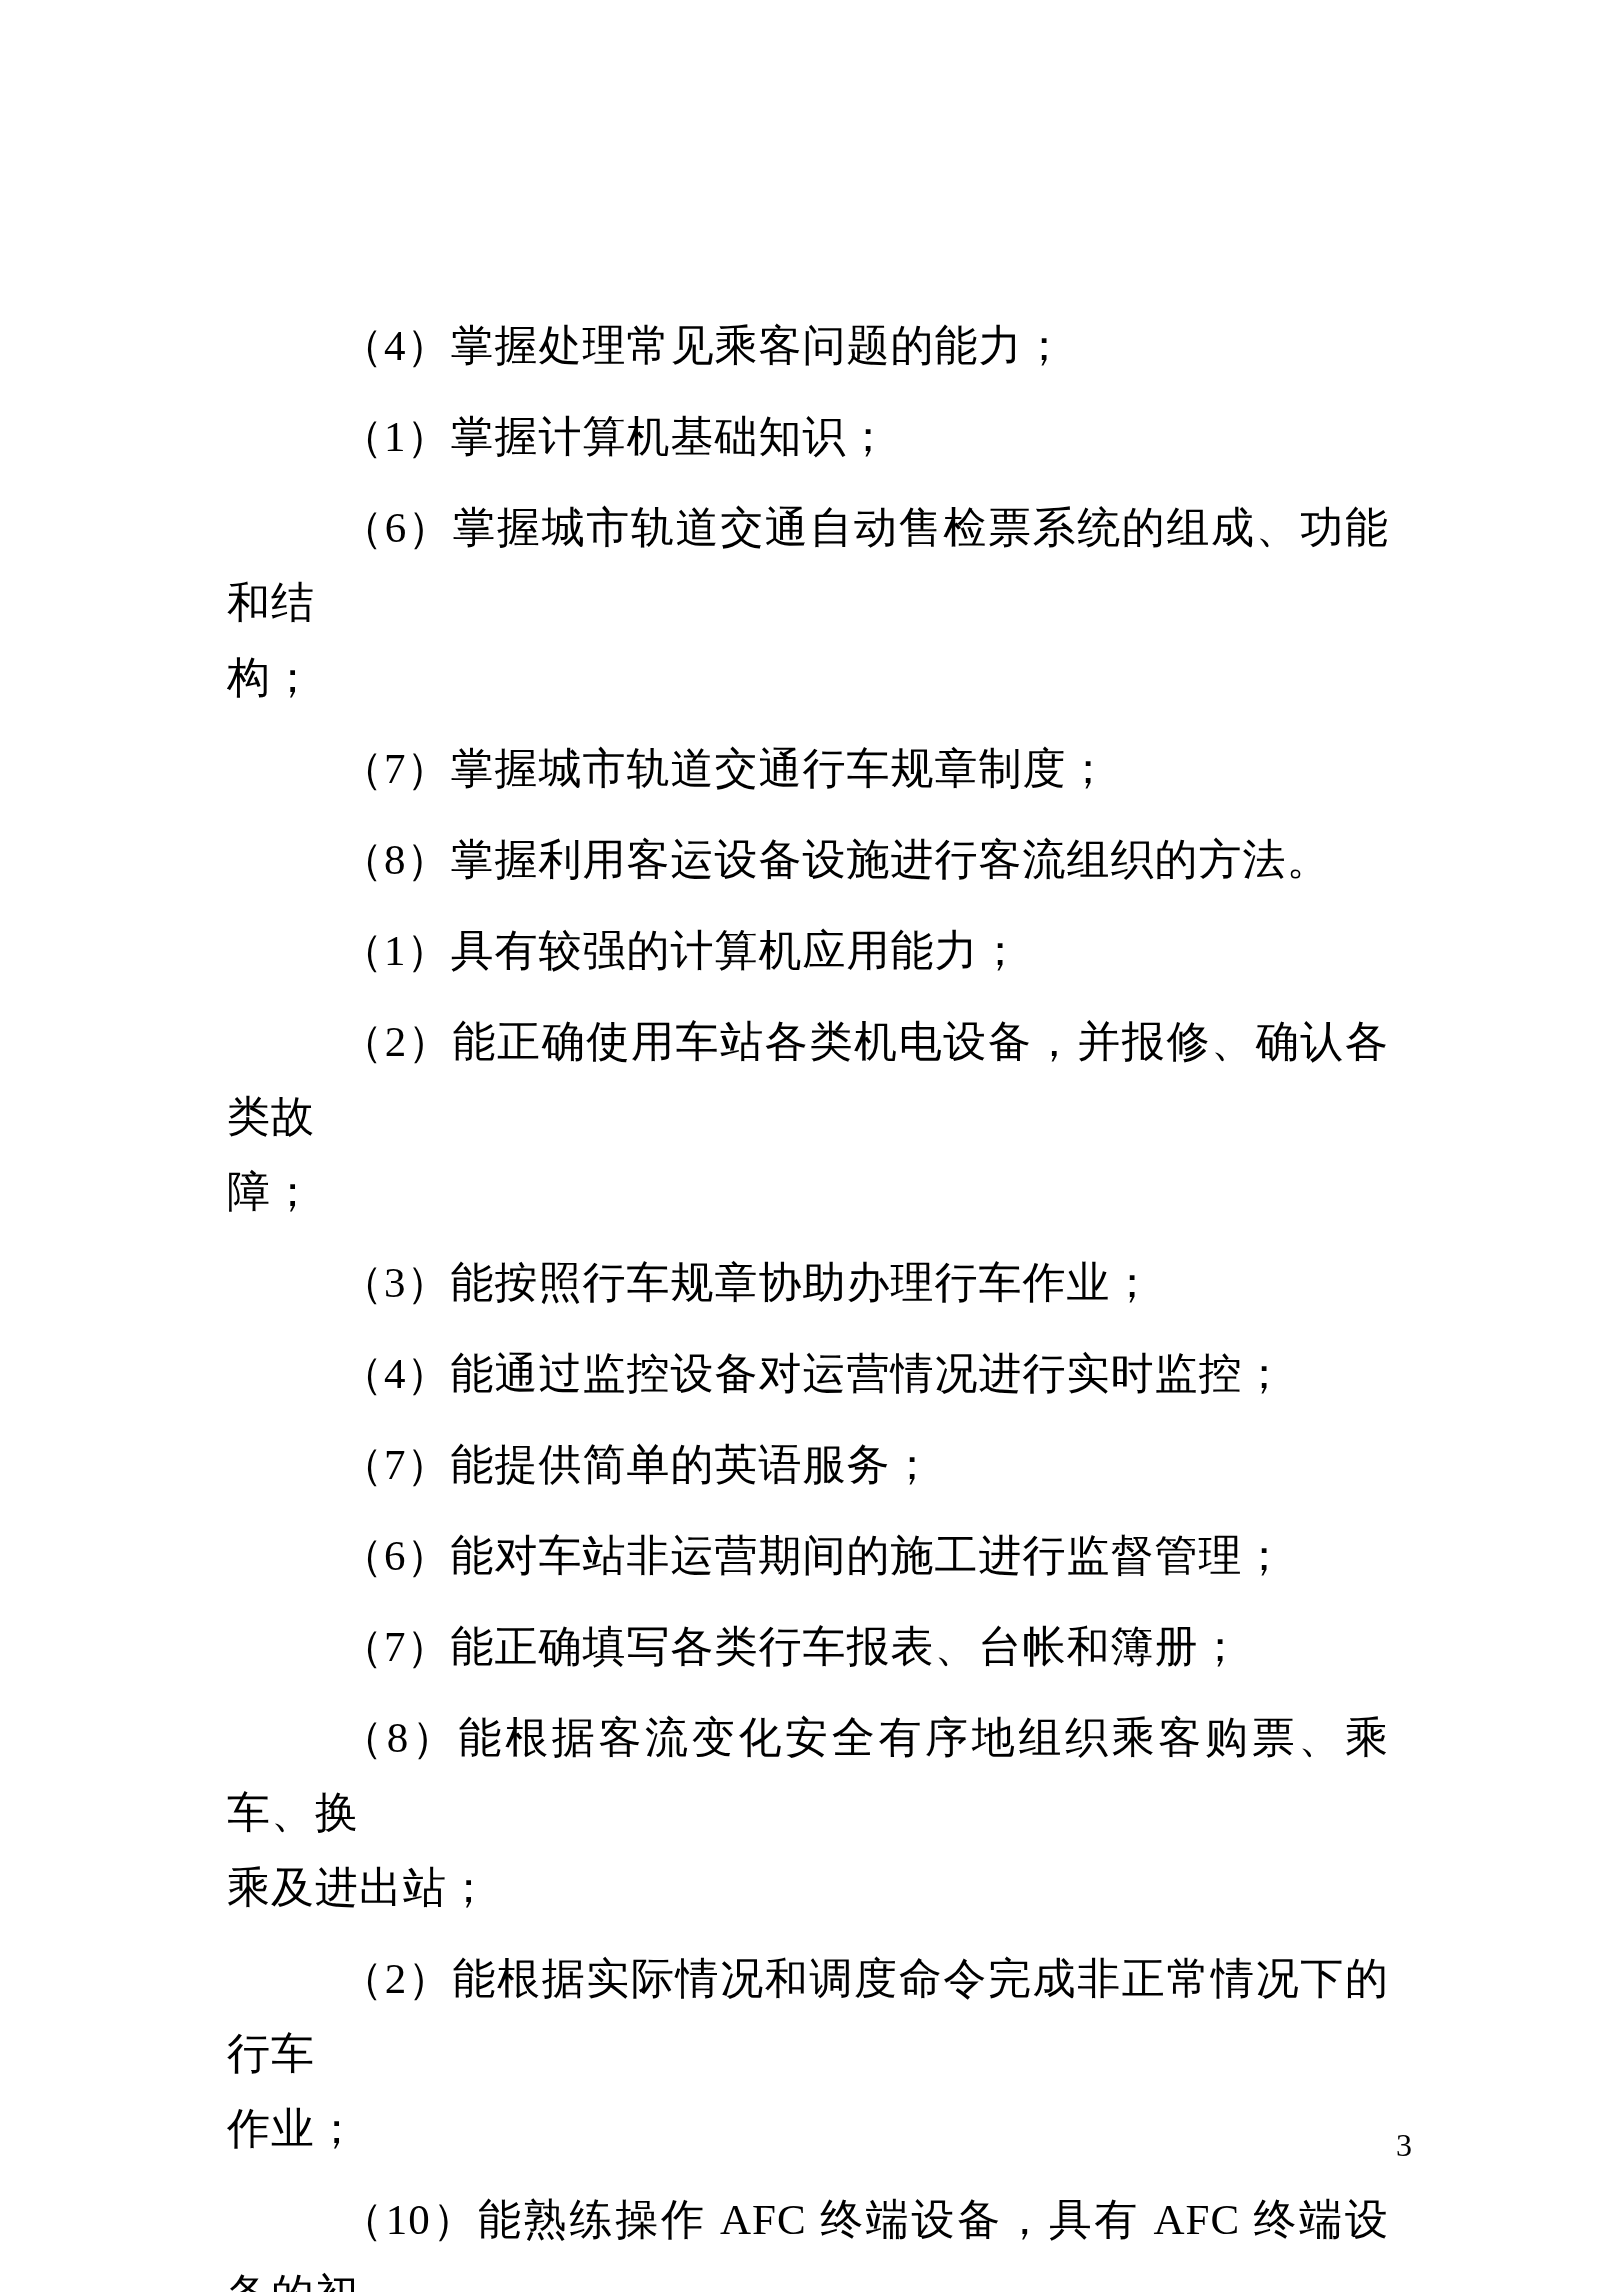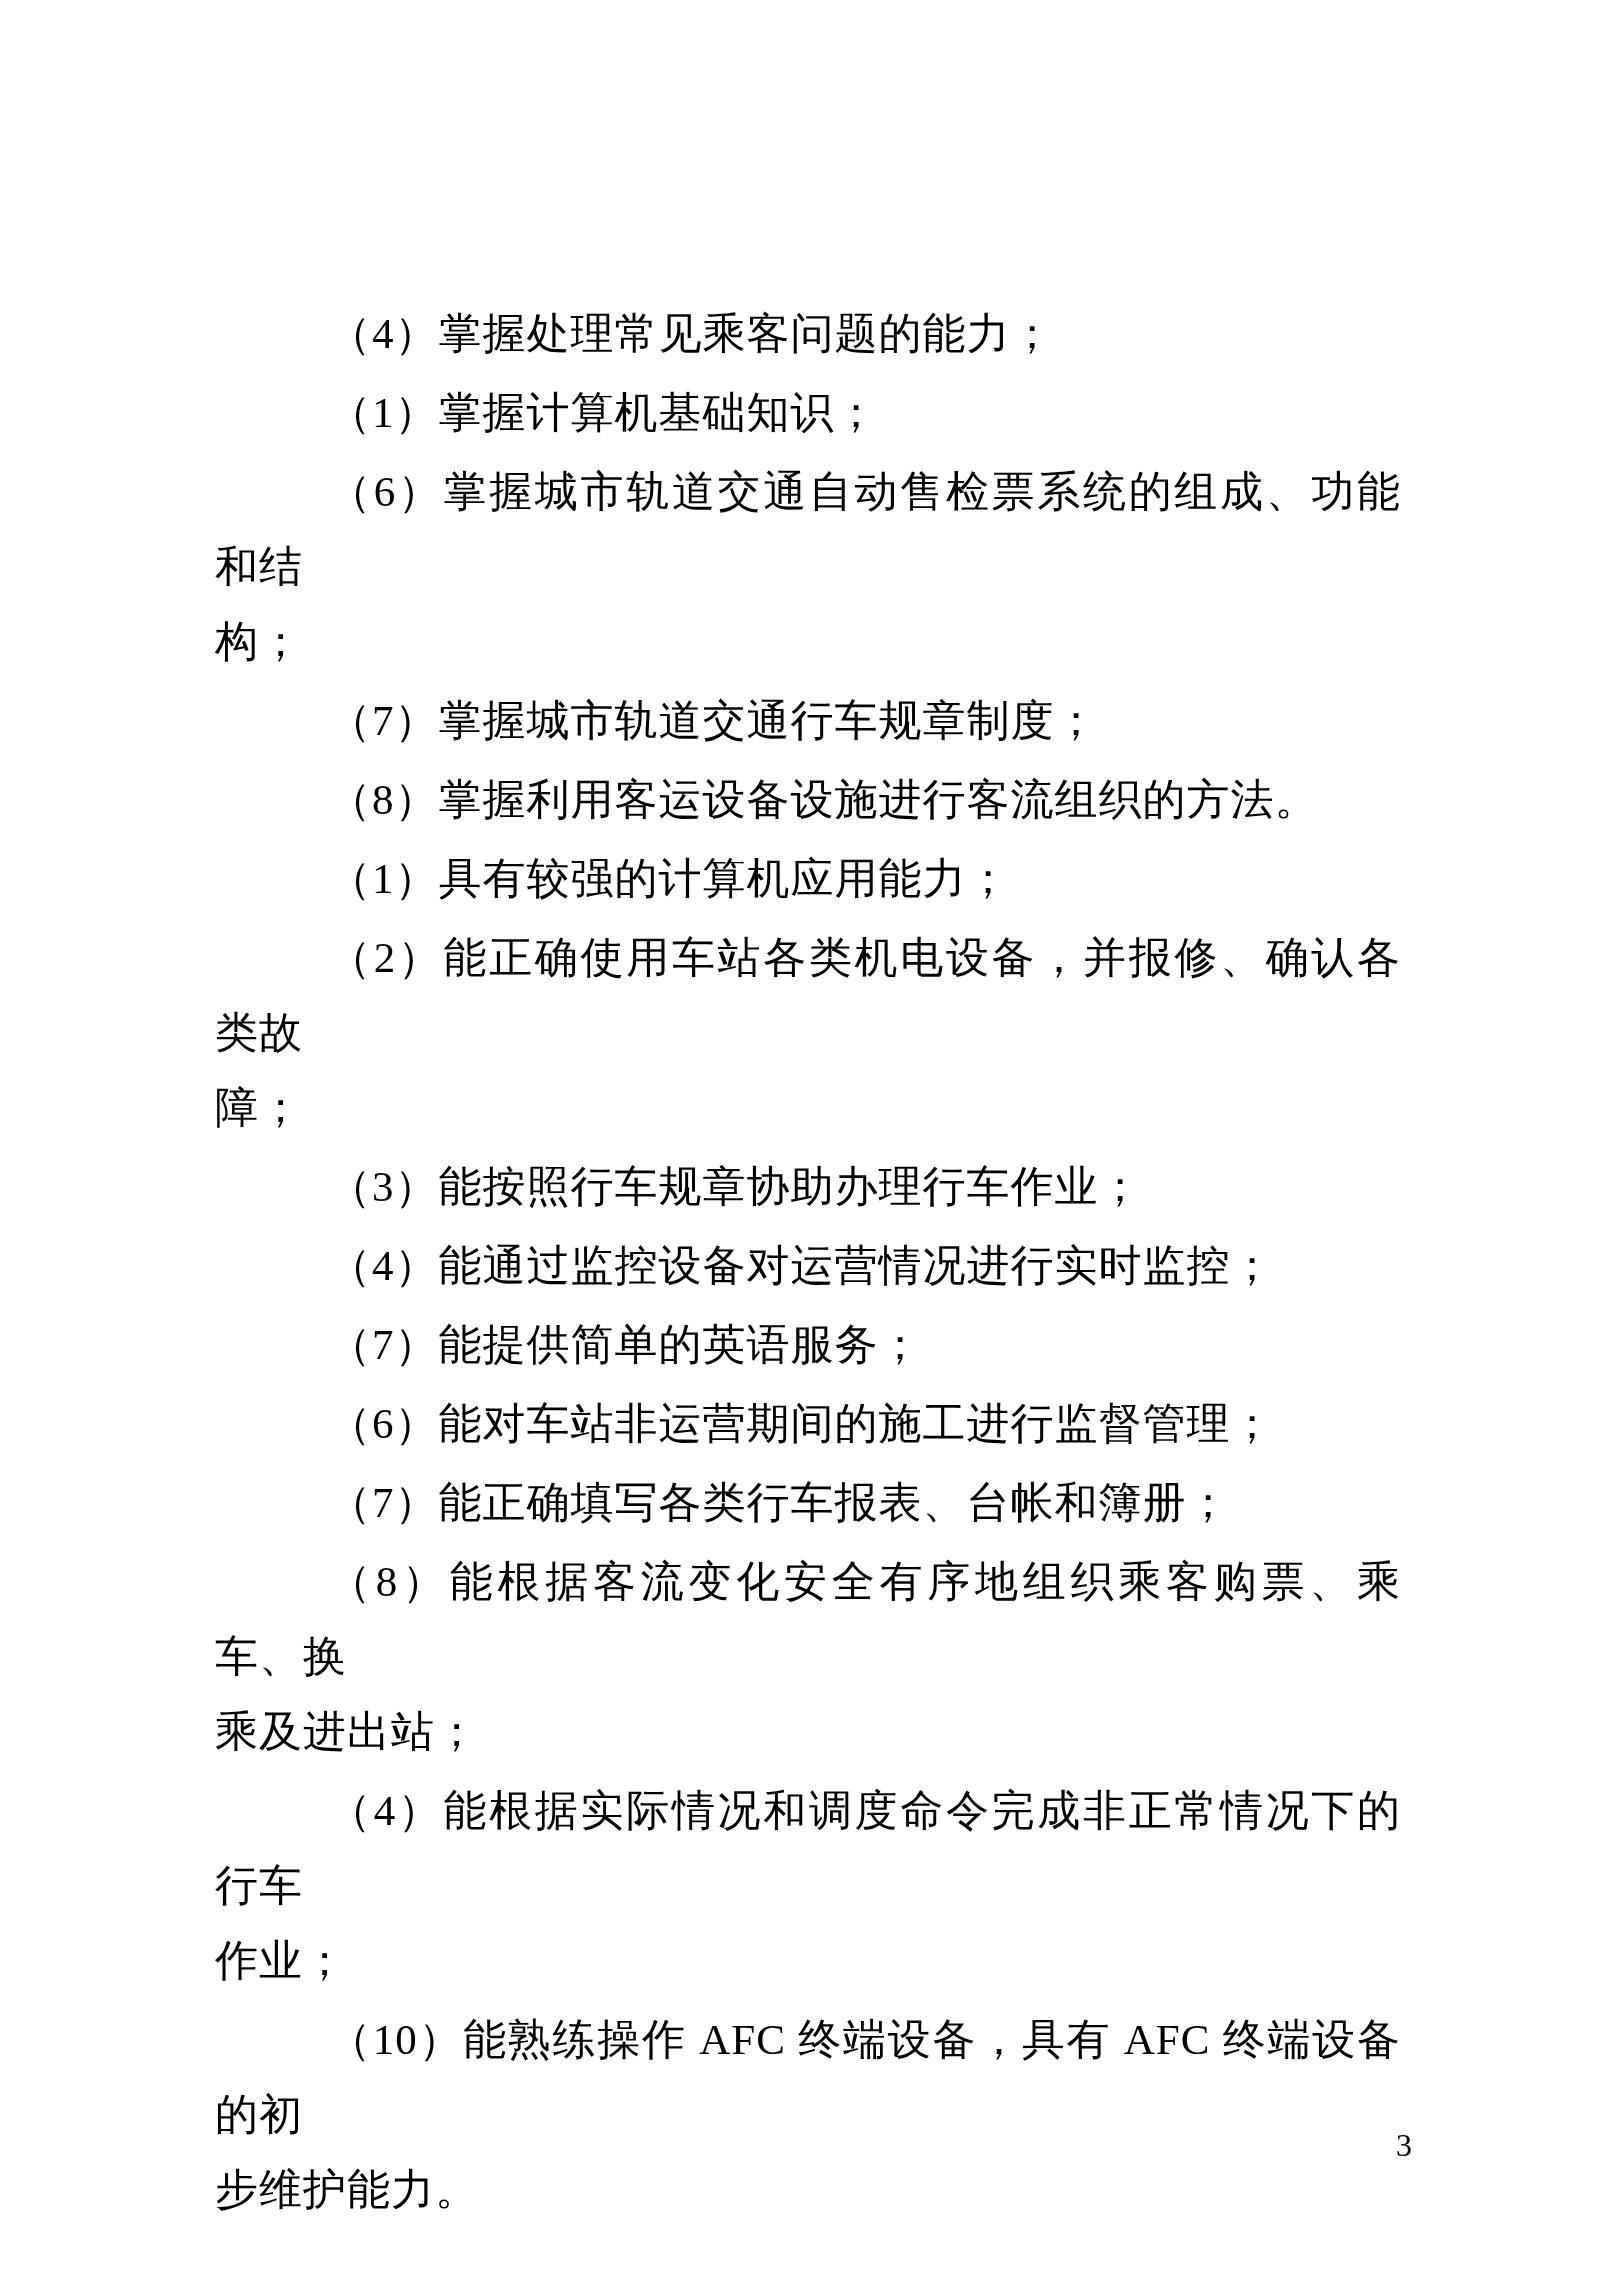--- a/index.html
+++ b/index.html
@@ -16,21 +16,21 @@
     overflow: hidden;
     font-family: "Liberation Serif", "DejaVu Serif", serif;
   }
   .content {
     position: absolute;
     left: 211px;
     top: 292px;
     width: 1194px;
   }
   .para {
-    margin: 4px;
+    margin: 16px;
     font-size: 43px;
     line-height: 75px;
     letter-spacing: 1px;
     text-indent: 113px;
     text-align: justify;
     white-space: pre-wrap;
   }
   .heading {
     margin: 19.6px 0 18.6px 0;
     font-size: 44px;
@@ -64,20 +64,20 @@
       <div class="para">（1）具有较强的计算机应用能力；</div>
       <div class="para">（2）能正确使用车站各类机电设备，并报修、确认各类故
 障；</div>
       <div class="para">（3）能按照行车规章协助办理行车作业；</div>
       <div class="para">（4）能通过监控设备对运营情况进行实时监控；</div>
       <div class="para">（7）能提供简单的英语服务；</div>
       <div class="para">（6）能对车站非运营期间的施工进行监督管理；</div>
       <div class="para">（7）能正确填写各类行车报表、台帐和簿册；</div>
       <div class="para">（8）能根据客流变化安全有序地组织乘客购票、乘车、换
 乘及进出站；</div>
-      <div class="para">（4）能根据实际情况和调度命令完成非正常情况下的行车
+      <div class="para">（2）能根据实际情况和调度命令完成非正常情况下的行车
 作业；</div>
       <div class="para">（10）能熟练操作 AFC 终端设备，具有 AFC 终端设备的初
 步维护能力。</div>
     </div>
   <div class="page-number">3</div>
 </div>
 
 
 </body></html>

